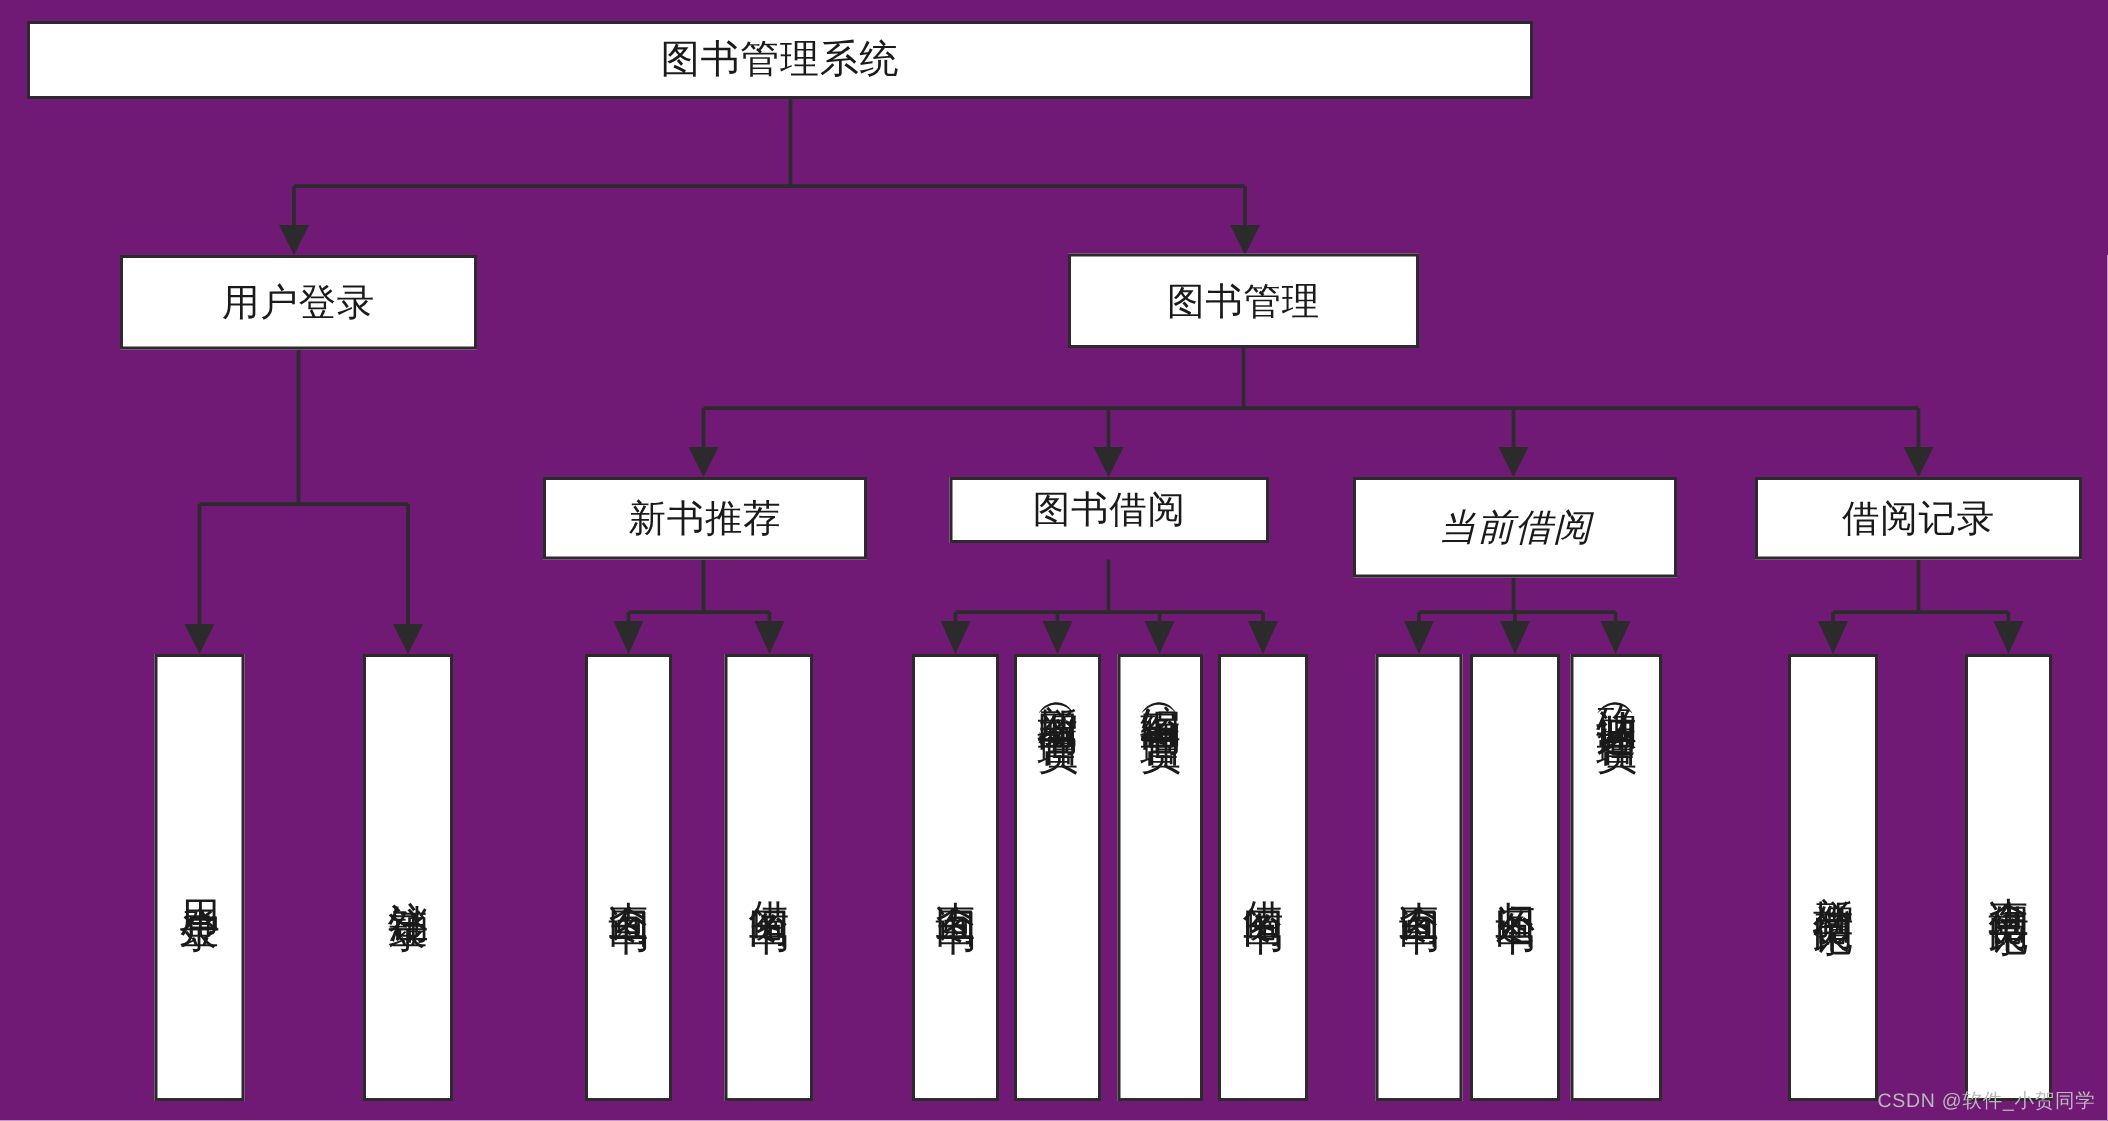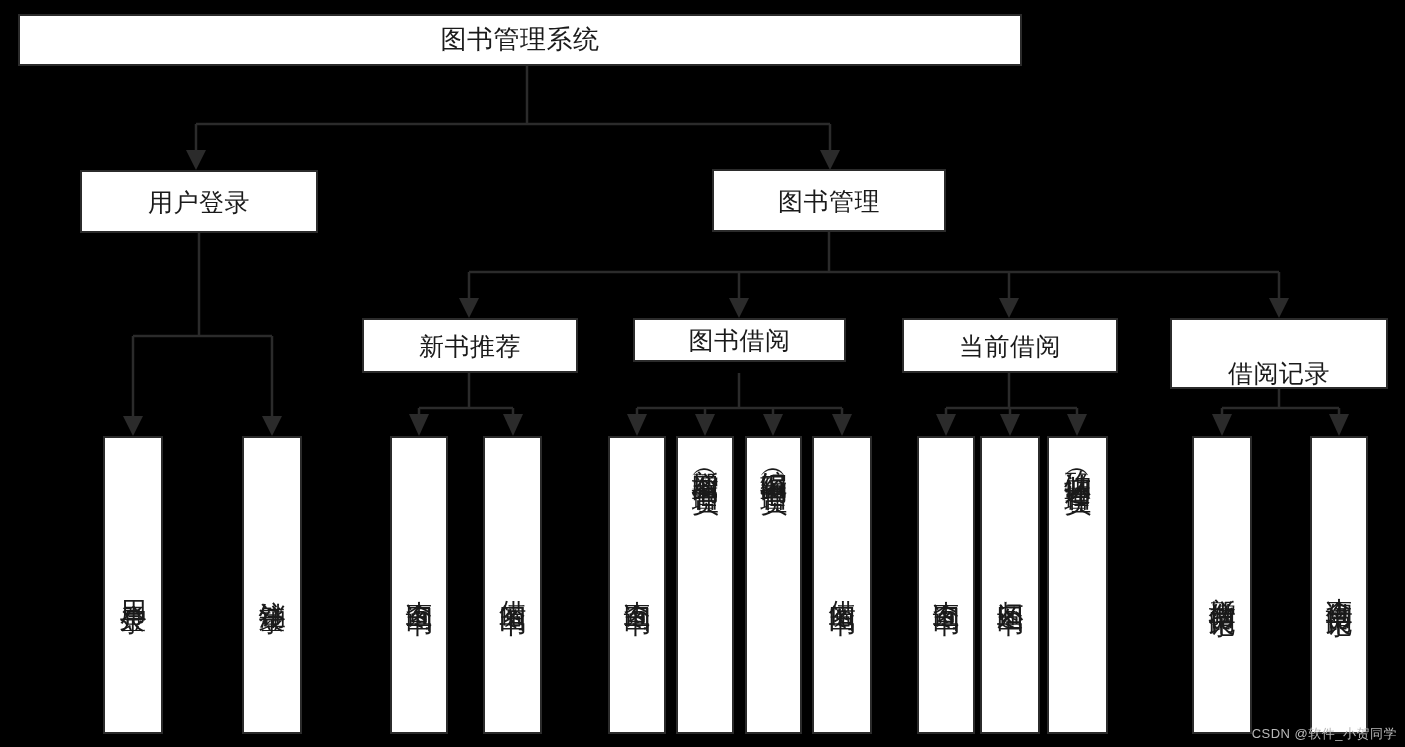--- a/index.html
+++ b/index.html
@@ -7,21 +7,21 @@
     padding: 0;
     background: #ffffff;
   }
   body {
     font-family: "Liberation Sans", "DejaVu Sans", sans-serif;
   }
   #canvas {
     position: relative;
     width: 1405px;
     height: 747px;
-    background: #000000;
+    background: #701a75;
     overflow: hidden;
   }
   .node {
     position: absolute;
     box-sizing: border-box;
     border: 2.5px solid #2b2b2b;
     background: #ffffff;
     display: flex;
     align-items: center;
     justify-content: center;
@@ -165,24 +165,24 @@
   <div class="node horiz" style="left:712px; top:169px; width:234px; height:63px;">
     <span class="label">图书管理</span>
   </div>
 
   <div class="node horiz" style="left:362px; top:318px; width:216px; height:55px;">
     <span class="label">新书推荐</span>
   </div>
   <div class="node horiz" style="left:633px; top:318px; width:213px; height:44px;">
     <span class="label">图书借阅</span>
   </div>
-  <div class="node horiz" style="left:902px; top:318px; width:216px; height:55px;">
+  <div class="node horiz" style="left:902px; top:318px; width:216px; height:67px;font-style:italic;">
     <span class="label">当前借阅</span>
   </div>
-  <div class="node horiz" style="left:1170px; top:318px; width:218px; height:71px;align-items:flex-end;">
+  <div class="node horiz" style="left:1170px; top:318px; width:218px; height:55px;">
     <span class="label">借阅记录</span>
   </div>
 
   <div class="node vert mid" style="left:103px; top:436px; width:60px; height:298px;">
     <span class="label">用户登录</span>
   </div>
   <div class="node vert mid" style="left:242px; top:436px; width:60px; height:298px;">
     <span class="label">注销登录</span>
   </div>
 

